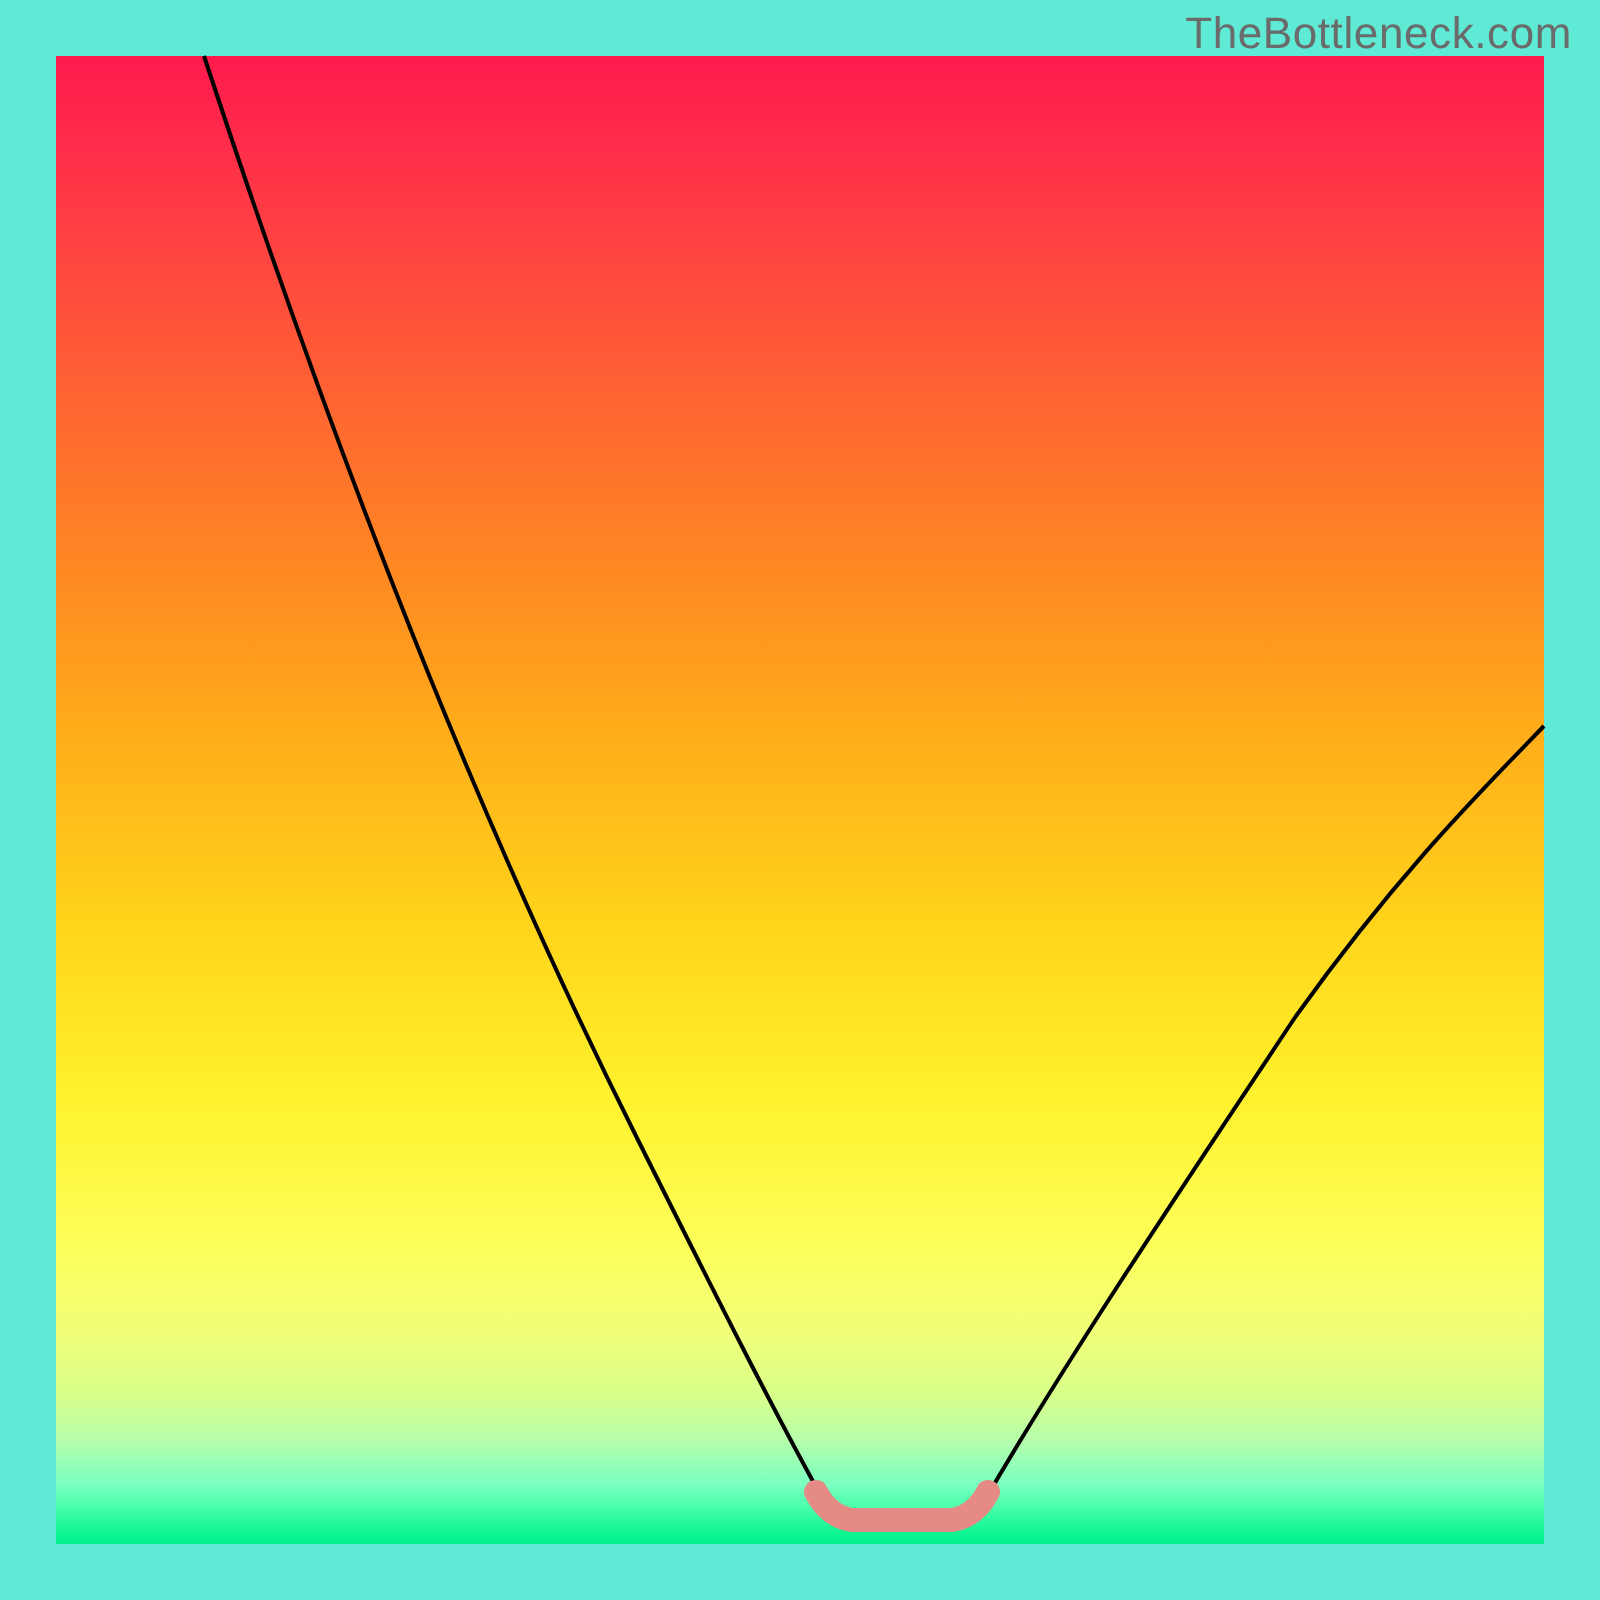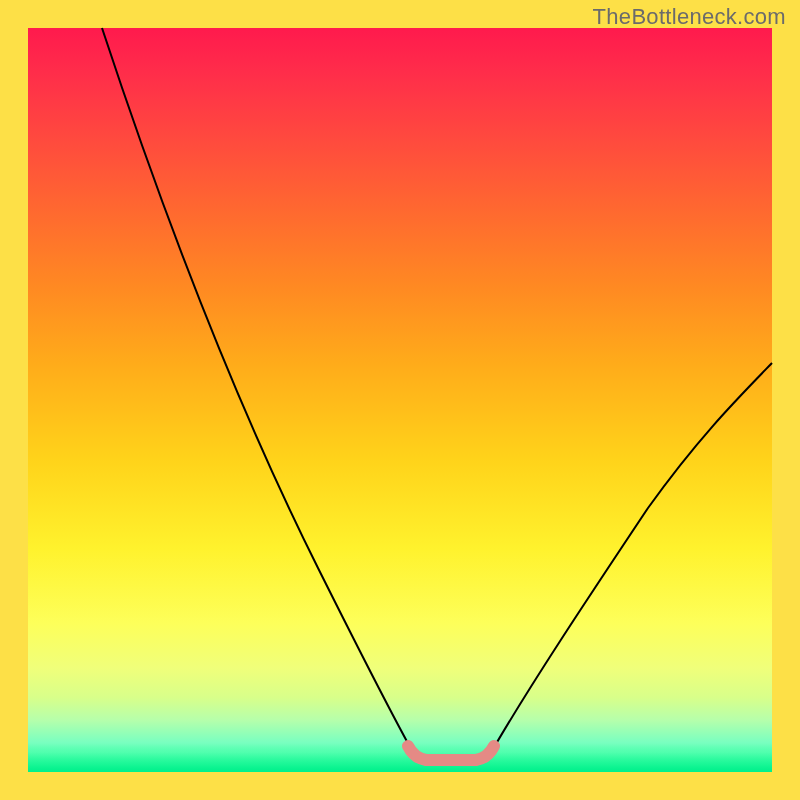--- a/index.html
+++ b/index.html
@@ -8,21 +8,21 @@
     width: 800px;
     height: 800px;
     background: #000;
     overflow: hidden;
     font-family: Arial, Helvetica, sans-serif;
   }
   .frame {
     position: relative;
     width: 800px;
     height: 800px;
-    background: #fde047;
+    background: #5eead4;
   }
   .plot-area {
     position: absolute;
     left: 28px;
     top: 28px;
     width: 744px;
     height: 744px;
     background: linear-gradient(to bottom,
       #ff1a4d 0%,
       #ff2d4a 6%,

